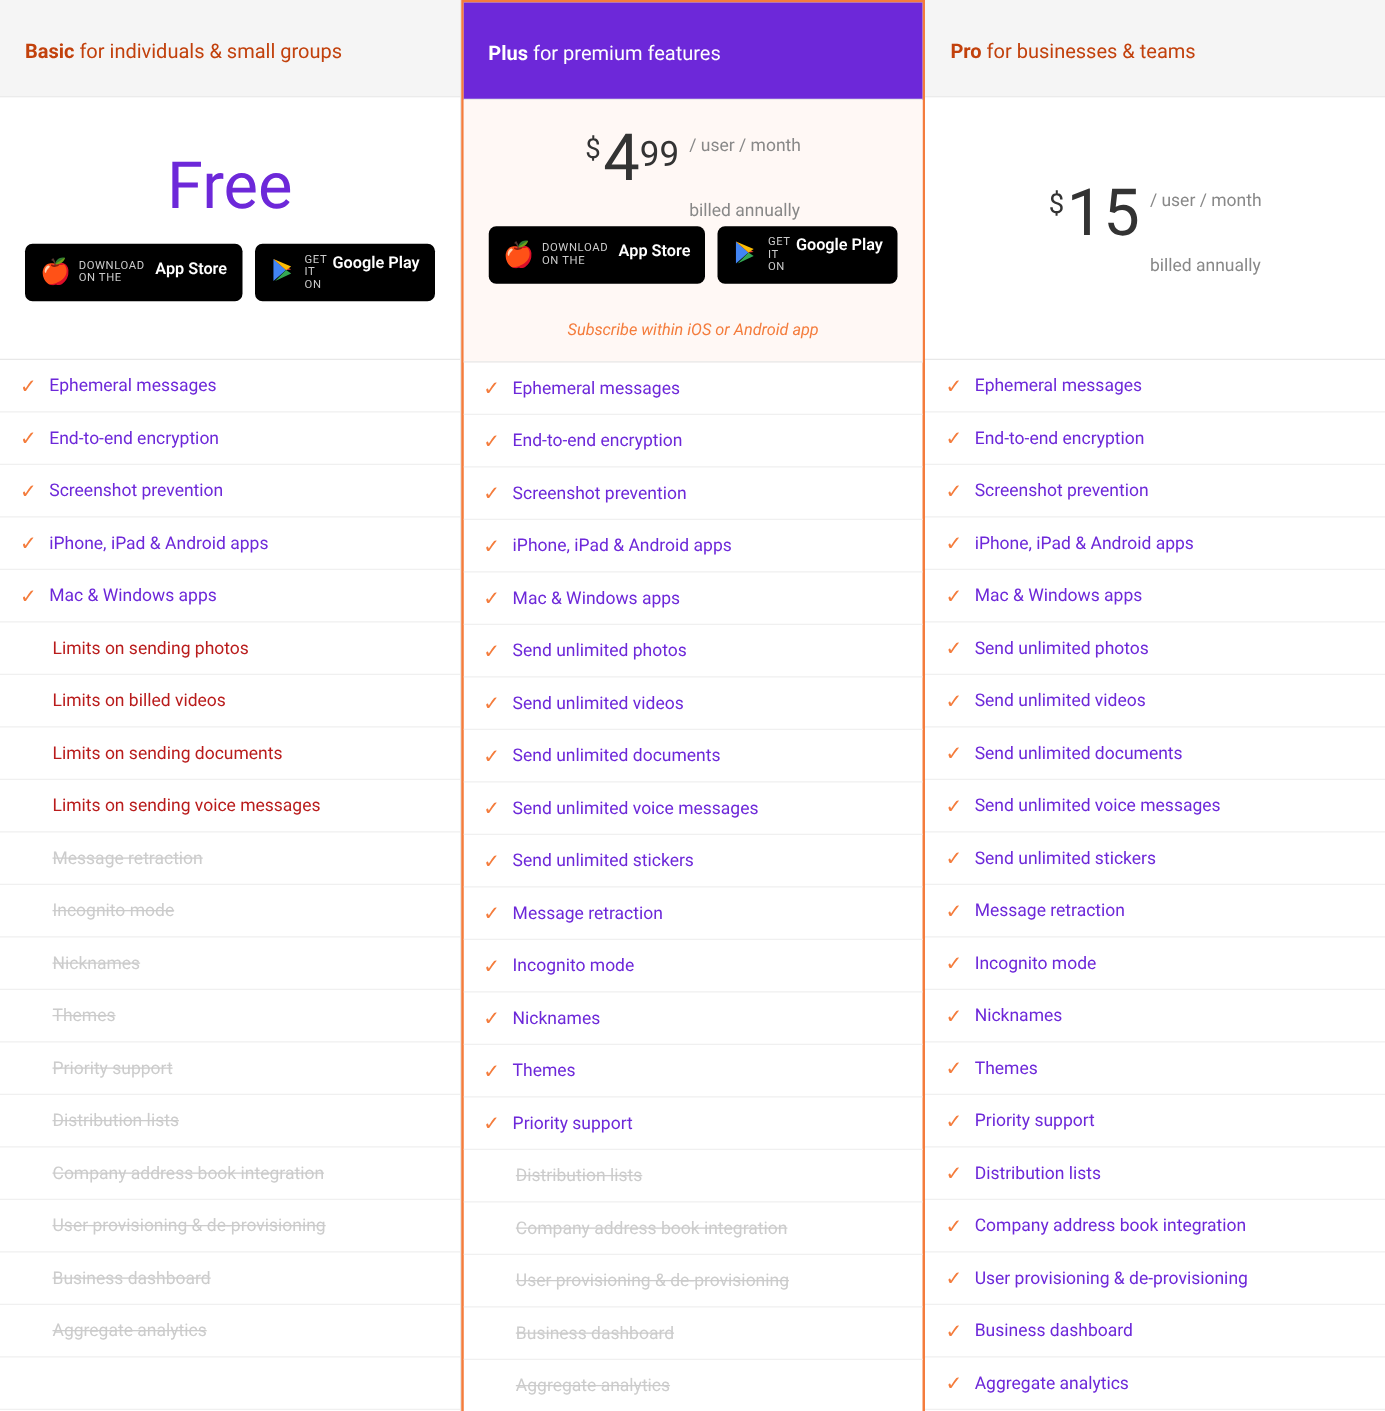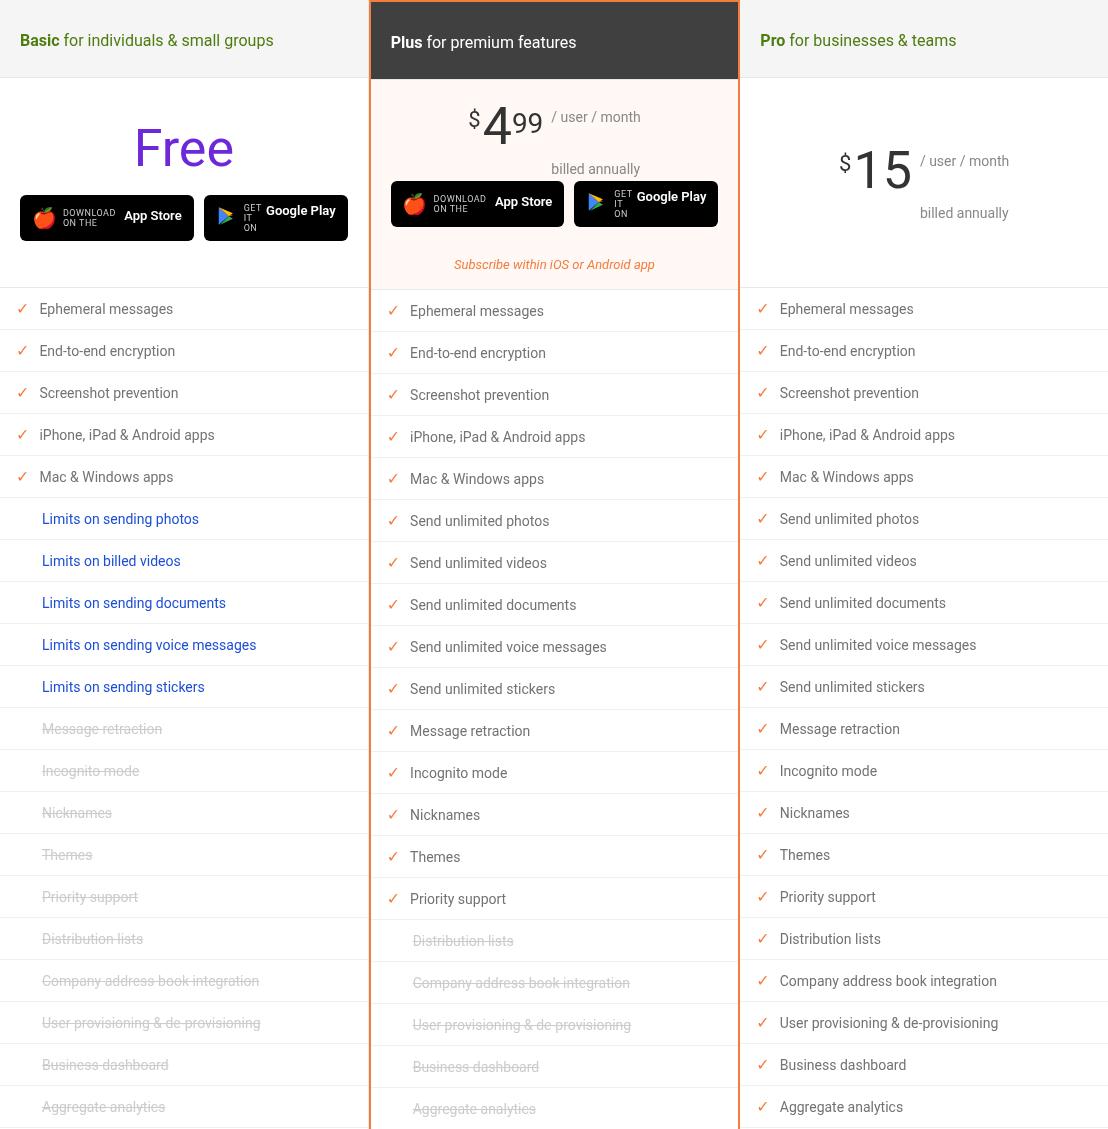--- a/index.html
+++ b/index.html
@@ -34,25 +34,25 @@
     }
     .plan-header {
       padding: 18px 20px 14px;
       background: #f5f5f5;
       border-bottom: 1px solid #e8e8e8;
       min-height: 78px;
       display: flex;
       align-items: center;
     }
     .plan-col.featured .plan-header {
-      background: #404040;
+      background: #6d28d9;
     }
     .plan-header-title {
       font-size: 16px;
-      color: #4d7c0f;
+      color: #c2410c;
       font-weight: 400;
     }
     .plan-col.featured .plan-header-title {
       color: #fff;
     }
     .plan-header-title strong {
       font-weight: 700;
     }
     .plan-pricing-area {
       padding: 20px 20px 16px;
@@ -177,28 +177,28 @@
       min-height: 42px;
     }
     .check-icon {
       color: #f47c3c;
       font-size: 16px;
       margin-right: 10px;
       flex-shrink: 0;
     }
     .feature-label {
       font-size: 14px;
-      color: #737373;
+      color: #6d28d9;
     }
     .feature-label.disabled {
       color: #ccc;
       text-decoration: line-through;
     }
     .feature-label.not-included {
-      color: #1d4ed8;
+      color: #b91c1c;
       text-decoration: none;
     }
     .feature-row .no-check {
       width: 16px;
       margin-right: 10px;
       flex-shrink: 0;
     }
   </style>
 </head>
 <body>
@@ -264,24 +264,20 @@
         <div class="feature-row">
           <span class="no-check"></span>
           <span class="feature-label not-included">Limits on sending documents</span>
         </div>
         <div class="feature-row">
           <span class="no-check"></span>
           <span class="feature-label not-included">Limits on sending voice messages</span>
         </div>
         <div class="feature-row">
           <span class="no-check"></span>
-          <span class="feature-label not-included">Limits on sending stickers</span>
-        </div>
-        <div class="feature-row">
-          <span class="no-check"></span>
           <span class="feature-label disabled">Message retraction</span>
         </div>
         <div class="feature-row">
           <span class="no-check"></span>
           <span class="feature-label disabled">Incognito mode</span>
         </div>
         <div class="feature-row">
           <span class="no-check"></span>
           <span class="feature-label disabled">Nicknames</span>
         </div>

